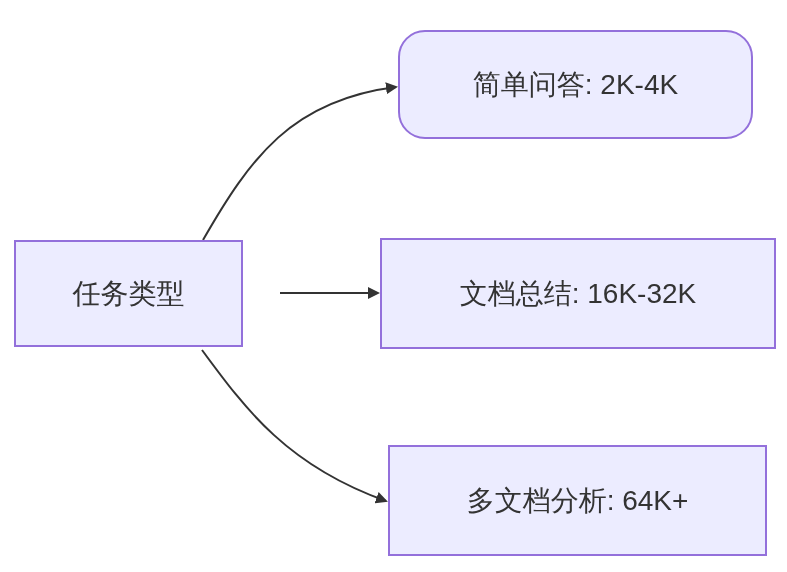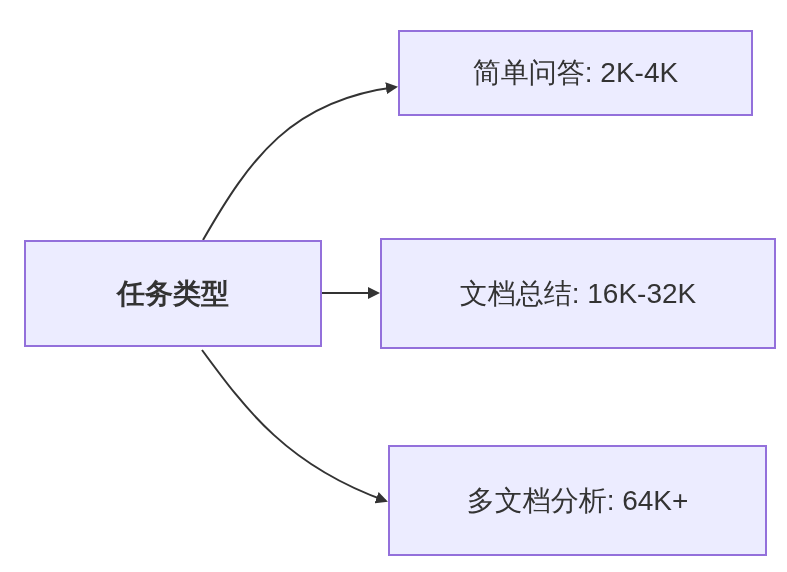--- a/index.html
+++ b/index.html
@@ -45,22 +45,22 @@
     background: var(--node-fill);
     border: 2px solid var(--node-border);
     display: flex;
     align-items: center;
     justify-content: center;
     color: var(--text);
     font-size: 28px;
     line-height: 1.2;
     white-space: nowrap;
   }
-  .node-root { left: 24px;  top: 240px; width: 298px; height: 107px; font-weight: bold; }
-  .node-1    { left: 398px; top: 30px;  width: 355px; height: 86px; }
+  .node-root { left: 14px;  top: 240px; width: 229px; height: 107px; }
+  .node-1    { left: 398px; top: 30px;  width: 355px; height: 109px; border-radius: 27px; }
   .node-2    { left: 380px; top: 238px; width: 396px; height: 111px; }
   .node-3    { left: 388px; top: 445px; width: 379px; height: 111px; text-align: center; }
 </style>
 </head>
 <body>
 
 <div class="stage">
 
   <svg class="edges" viewBox="0 0 787 572" xmlns="http://www.w3.org/2000/svg" aria-hidden="true">
     <defs>

